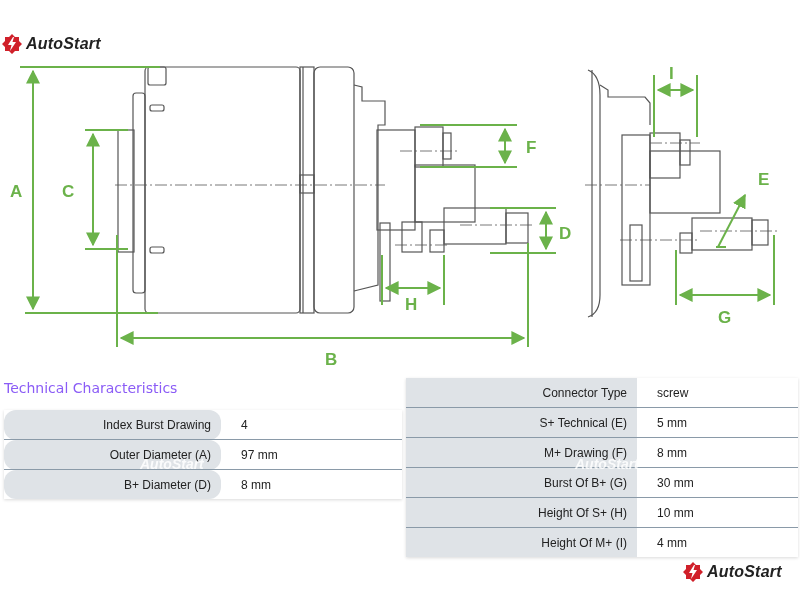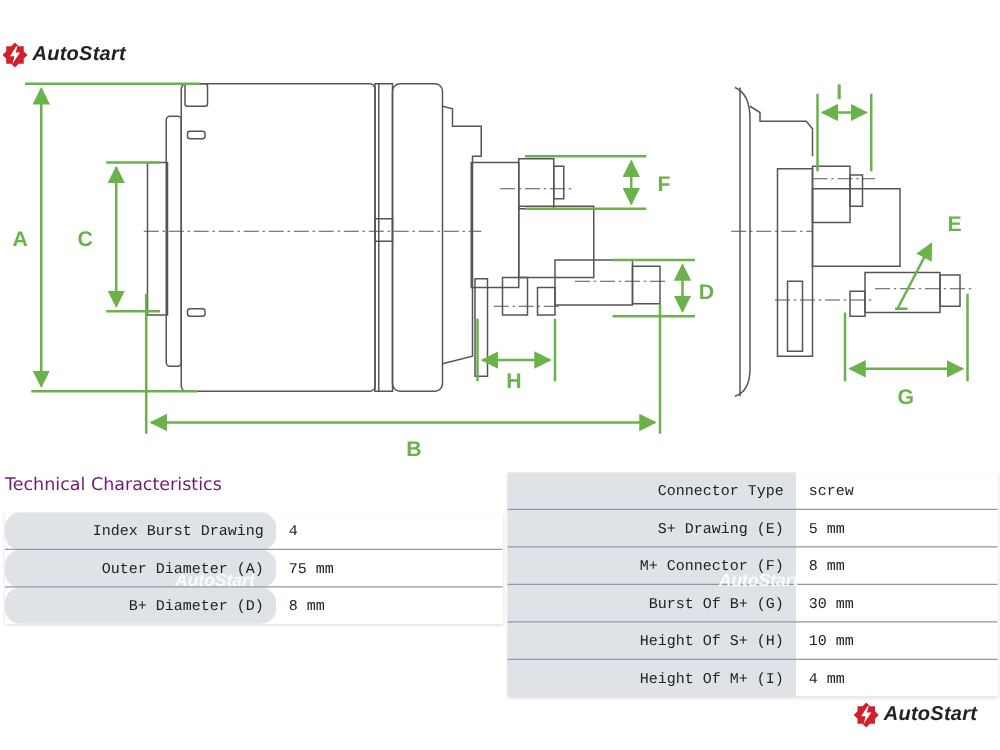--- a/index.html
+++ b/index.html
@@ -4,26 +4,26 @@
 <style>
   html,body{margin:0;padding:0;}
   body{width:800px;height:600px;background:#ffffff;position:relative;overflow:hidden;font-family:"DejaVu Sans","Liberation Sans",sans-serif;}
   .logo{position:absolute;display:flex;align-items:center;gap:4px;}
   .logo .mark{width:20px;height:20px;}
   .logo .txt{font-family:"Liberation Sans",sans-serif;font-style:italic;font-weight:bold;font-size:16px;color:#222;letter-spacing:0.2px;}
   #logo-top{left:2px;top:34px;}
   #logo-bottom{left:683px;top:562px;}
   #drawing{position:absolute;left:0;top:55px;width:800px;height:310px;}
   .dim-label{font-family:"Liberation Sans",sans-serif;font-weight:bold;font-size:17px;fill:#6bb24a;}
-  .tbl-title{position:absolute;left:4px;top:380px;font-size:14px;color:#701a75;font-family:"DejaVu Sans",sans-serif;}
-  .spec-table{position:absolute;border-collapse:collapse;font-size:12px;color:#222;font-family:Liberation Mono, monospace;box-shadow:0 1px 3px rgba(0,0,0,0.15);}
+  .tbl-title{position:absolute;left:4px;top:380px;font-size:14px;color:#8b5cf6;font-family:"DejaVu Sans",sans-serif;}
+  .spec-table{position:absolute;border-collapse:collapse;font-size:12px;color:#222;font-family:Liberation Sans, sans-serif;box-shadow:0 1px 3px rgba(0,0,0,0.15);}
   .spec-table td{height:29px;border-bottom:1.5px solid #8a9aa8;padding:0;}
   .spec-table tr:last-child td{border-bottom:none;}
   .spec-table td.k{background:#dfe3e7;text-align:right;padding-right:10px;}
-  .spec-table td.v{background:#ffffff;padding-left:10px;}
+  .spec-table td.v{background:#ffffff;padding-left:20px;}
   #table-left{left:4px;top:410px;width:398px;}
   #table-left td.k{width:207px;border-radius:12px;}
   #table-right{left:406px;top:378px;width:392px;}
   #table-right td.k{width:221px;}
   .wm{position:absolute;color:rgba(255,255,255,0.85);font-style:italic;font-weight:bold;font-size:14px;font-family:"Liberation Sans",sans-serif;pointer-events:none;}
 </style>
 </head>
 <body>
 
 <div id="logo-top" class="logo">
@@ -148,41 +148,41 @@
 <div class="tbl-title">Technical Characteristics</div>
 
 <table id="table-left" class="spec-table">
   <tbody>
     <tr>
       <td class="k">Index Burst Drawing</td>
       <td class="v">4</td>
     </tr>
     <tr>
       <td class="k">Outer Diameter (A)</td>
-      <td class="v">75 mm</td>
+      <td class="v">97 mm</td>
     </tr>
     <tr>
       <td class="k">B+ Diameter (D)</td>
       <td class="v">8 mm</td>
     </tr>
   </tbody>
 </table>
 
 <table id="table-right" class="spec-table">
   <tbody>
     <tr>
       <td class="k">Connector Type</td>
       <td class="v">screw</td>
     </tr>
     <tr>
-      <td class="k">S+ Drawing (E)</td>
+      <td class="k">S+ Technical (E)</td>
       <td class="v">5 mm</td>
     </tr>
     <tr>
-      <td class="k">M+ Connector (F)</td>
+      <td class="k">M+ Drawing (F)</td>
       <td class="v">8 mm</td>
     </tr>
     <tr>
       <td class="k">Burst Of B+ (G)</td>
       <td class="v">30 mm</td>
     </tr>
     <tr>
       <td class="k">Height Of S+ (H)</td>
       <td class="v">10 mm</td>
     </tr>

